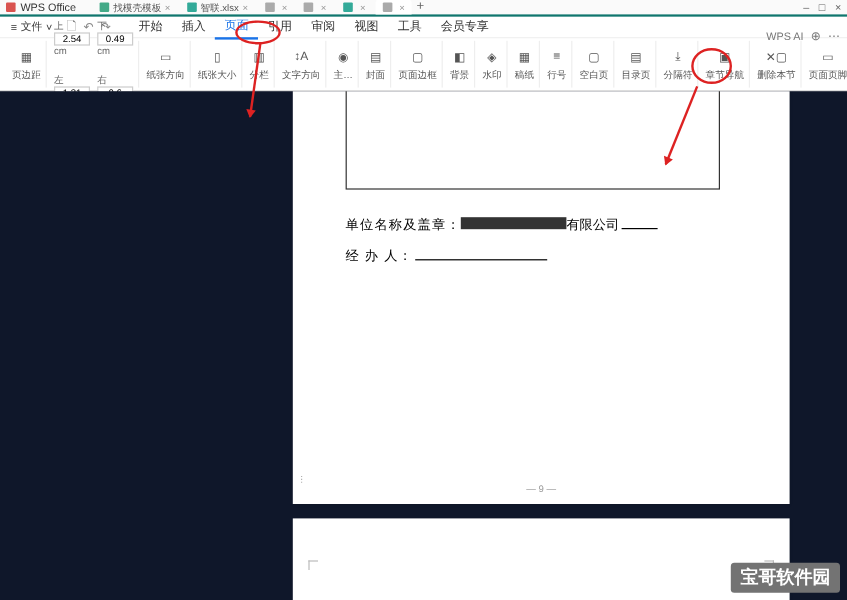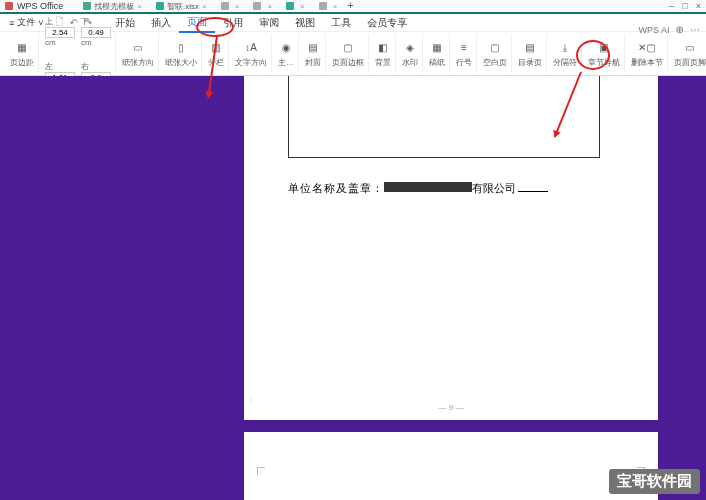--- a/index.html
+++ b/index.html
@@ -39,21 +39,21 @@
   .rgrp .lbl { font-size: 8px; color: #555; margin-top: 1px; white-space: nowrap; }
   .margin-grp { display: flex; align-items: center; gap: 3px; font-size: 8px; color: #666; }
   .margin-grp .row { display: flex; gap: 6px; }
   .margin-grp input { width: 30px; height: 11px; font-size: 8px; border: 1px solid #ccc; text-align: center; }
 
   .highlight-ring { position: absolute; border: 2px solid #d22; border-radius: 50%; pointer-events: none; z-index: 50; }
   .arrow-line { position: absolute; width: 2px; background: #d22; transform-origin: top center; z-index: 49; }
   .arrow-line::after { content: ""; position: absolute; bottom: -1px; left: -3px; border-left: 4px solid transparent; border-right: 4px solid transparent; border-top: 7px solid #d22; }
 
   
-  .workspace { position: absolute; top: 76px; left: 0; right: 0; bottom: 0; background: #4c1d95; overflow: hidden; }
+  .workspace { position: absolute; top: 76px; left: 0; right: 0; bottom: 0; background: #0f172a; overflow: hidden; }
   .page { position: absolute; background: #fff; box-shadow: 0 1px 3px rgba(0,0,0,.15); }
   .page1 { left: 244px; top: -76px; width: 414px; height: 420px; }
   .page2 { left: 244px; top: 356px; width: 414px; height: 200px; }
 
   .content-box { position: absolute; left: 44px; top: 0; width: 312px; height: 158px; border: 1px solid #333; }
   .form-lines { position: absolute; left: 44px; top: 177px; width: 320px; font-size: 11px; color: #000; line-height: 22px; }
   .form-lines .line { display: flex; align-items: baseline; margin-bottom: 4px; }
   .form-lines .lab { letter-spacing: 1px; }
   .underline { border-bottom: 1px solid #000; display: inline-block; min-width: 110px; height: 13px; margin-left: 2px; }
   .redact { background: #333; display: inline-block; width: 88px; height: 10px; vertical-align: middle; }
@@ -232,20 +232,24 @@
 <div class="workspace">
   <div class="page page1">
     <div class="content-box"></div>
     <div class="form-lines">
       <div class="line">
           <span class="lab">单位名称及盖章：</span>
           <span class="redact"></span>
           <span>有限公司</span>
           <span class="underline" style="min-width:30px"></span>
         </div>
+      <div class="line">
+          <span class="lab">经 办 人：</span>
+          <span class="underline"></span>
+        </div>
     </div>
     <div class="page-num">— 9 —</div>
   </div>
   <div class="ruler-dots" style="top:320px">⋮</div>
   <div class="page page2">
     <span class="corner-mark tl"></span>
     <span class="corner-mark tr"></span>
   </div>
 </div>
 

